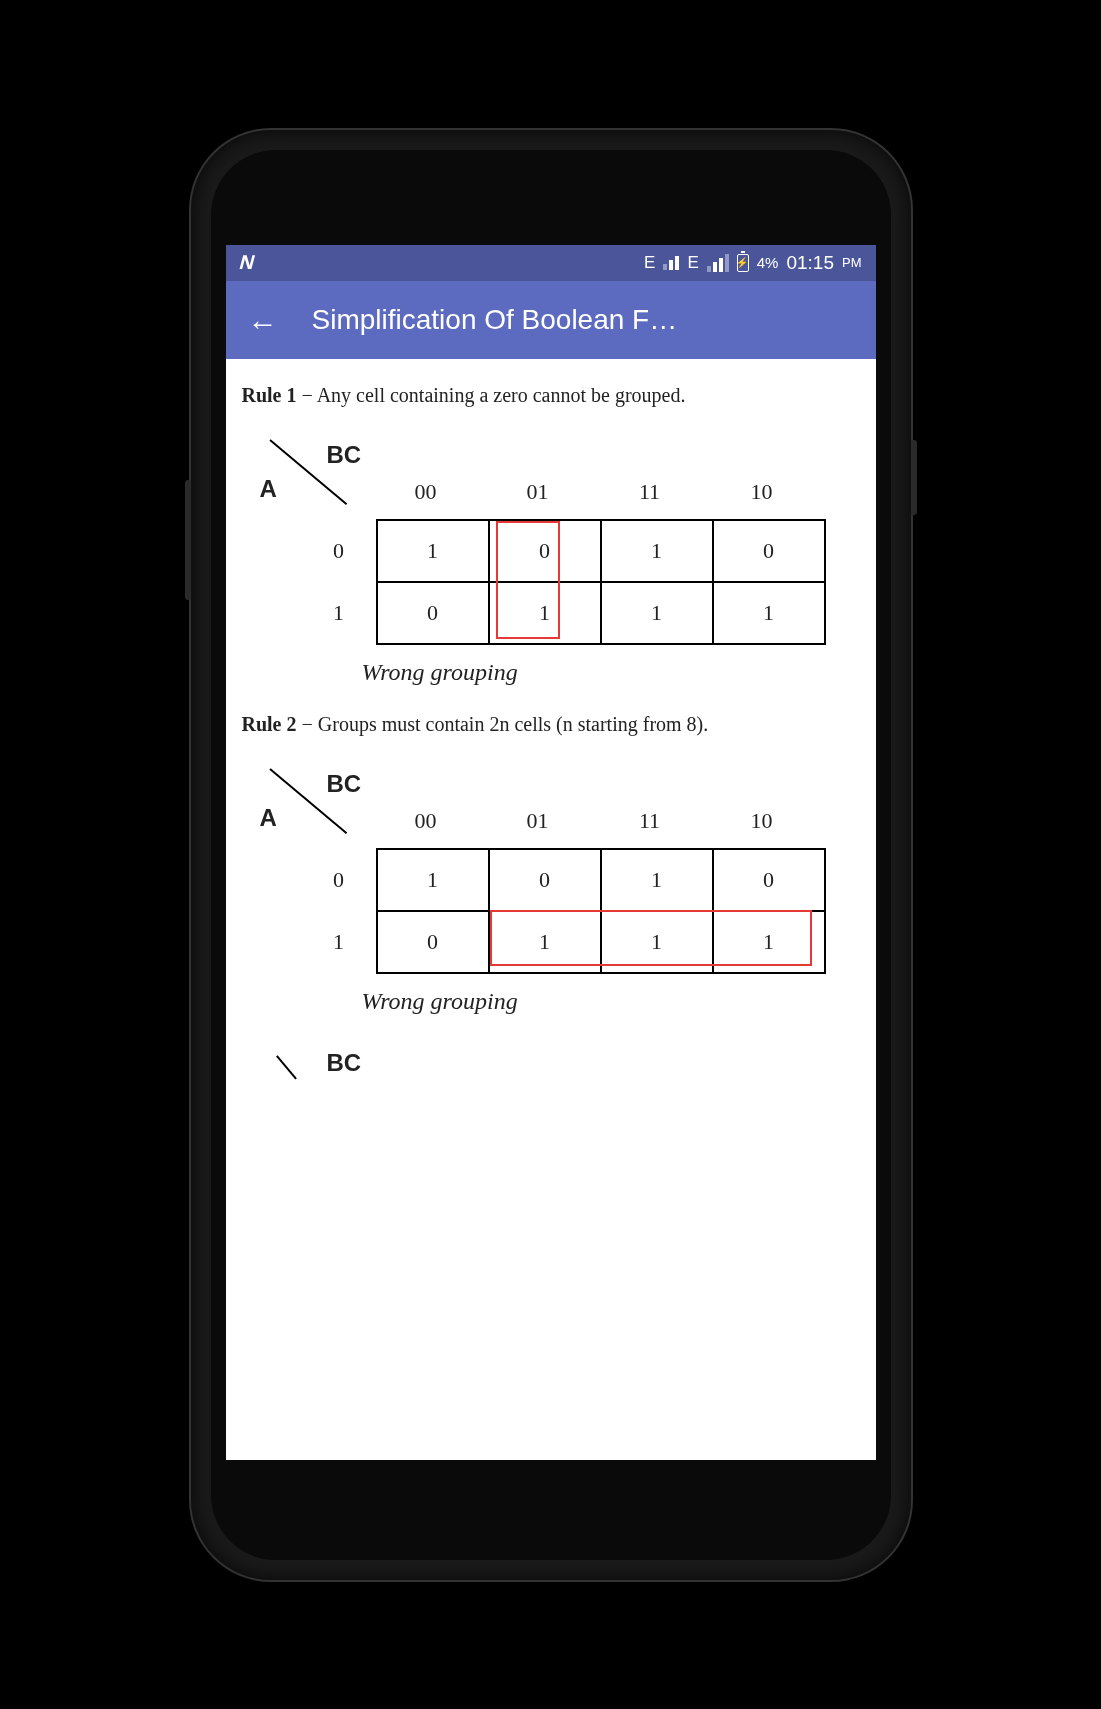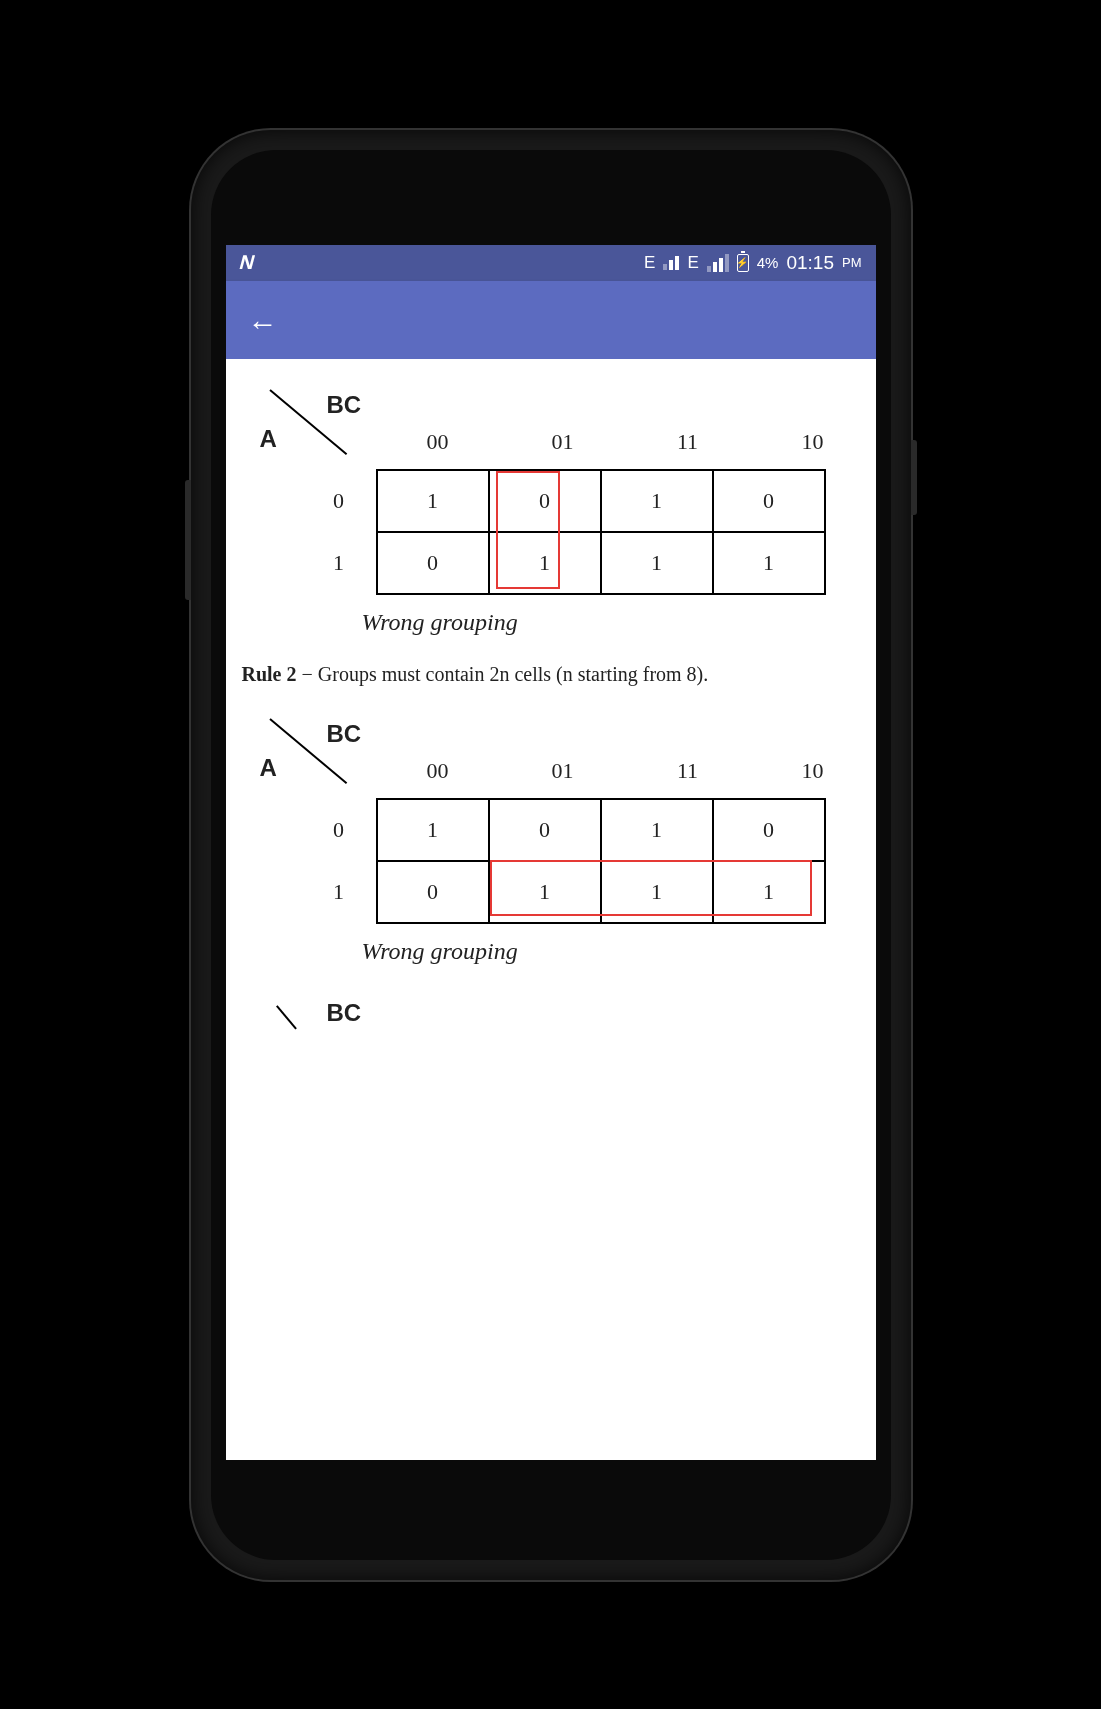--- a/index.html
+++ b/index.html
@@ -198,24 +198,24 @@
 .label-a {
   position: absolute;
   left: 18px;
   top: 46px;
   font-weight: 700;
   font-size: 24px;
   font-family: Arial, sans-serif;
 }
 .col-headers {
   position: absolute;
-  left: 140px;
+  left: 128px;
   top: 50px;
   display: flex;
-  gap: 13px;
+  gap: 0;
   font-size: 22px;
 }
 .col-h { width: 112px; text-align: center; }
 .kmap-body {
   display: flex;
   align-items: center;
 }
 .row-labels {
   width: 134px;
   display: flex;
@@ -313,24 +313,28 @@
               <span class="bolt">⚡</span>
             </div>
           <span style="font-size:15px">4%</span>
           <span style="font-size:19px;font-weight:500">01:15</span>
           <span style="font-size:13px">PM</span>
         </div>
       </div>
 
       <div class="app-bar">
         <span class="back-arrow">←</span>
+        <span class="app-title">Simplification Of Boolean F…</span>
       </div>
 
       <div class="content">
 
+        <p class="rule-text">
+          <span class="rule-label">Rule 1</span><span> − Any cell containing a zero cannot be grouped.</span>
+        </p>
 
         <div class="kmap-block">
           <div class="kmap-header">
             <div class="diag-line"></div>
             <div class="label-bc">BC</div>
             <div class="label-a">A</div>
             <div class="col-headers">
               <div class="col-h">00</div>
               <div class="col-h">01</div>
               <div class="col-h">11</div>

